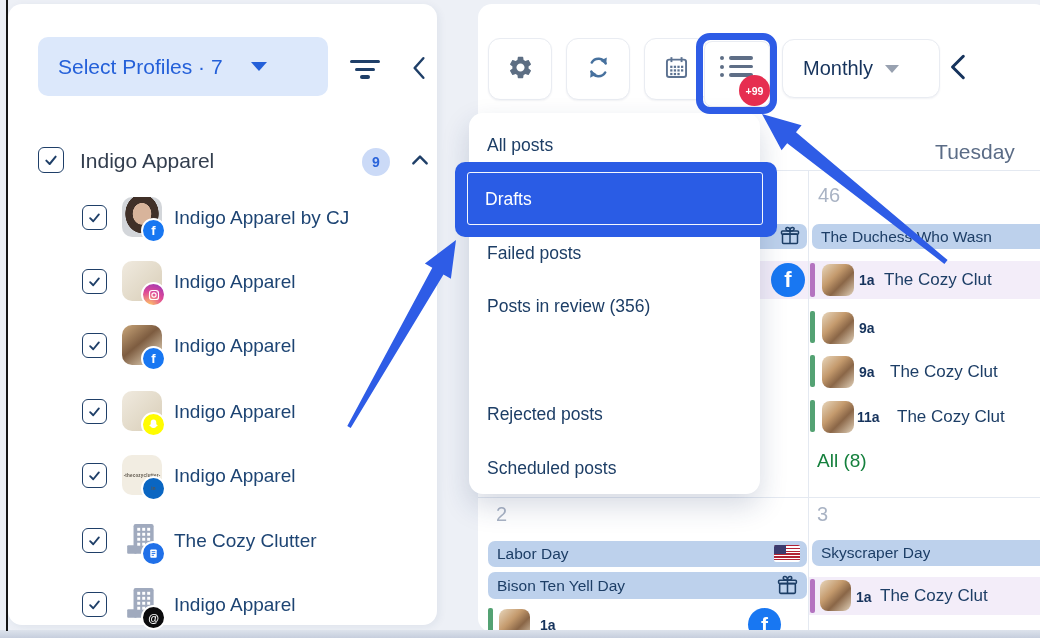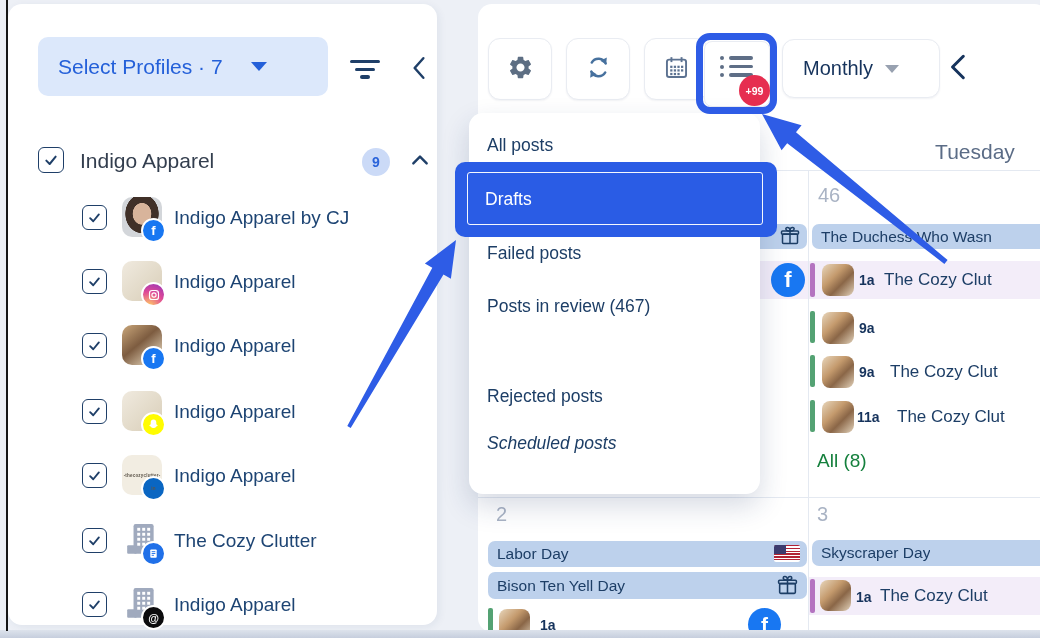--- a/index.html
+++ b/index.html
@@ -429,23 +429,23 @@
         <rect x="3" y="22" width="9" height="8" rx="1" fill="#a0aabe"></rect>
       </svg>
       <span class="pbadge badge-th">@</span>
     </div>
     <span class="abs profile-label" style="left:174px;top:594px;">Indigo Apparel</span>
   </div>
 
   <div class="abs menu"></div>
   <div class="menu-item" style="top:132px;">All posts</div>
   <div class="menu-item" style="top:240px;">Failed posts</div>
-  <div class="menu-item" style="top:293px;">Posts in review (467)</div>
-  <div class="menu-item" style="top:383px;">Rejected posts</div>
-  <div class="menu-item" style="top:430px;font-style:italic;">Scheduled posts</div>
+  <div class="menu-item" style="top:293px;">Posts in review (356)</div>
+  <div class="menu-item" style="top:401px;">Rejected posts</div>
+  <div class="menu-item" style="top:455px;">Scheduled posts</div>
 
   <div class="abs drafts-box">
     <span class="drafts-inner"></span>
     <span class="lbl">Drafts</span>
   </div>
 
   <svg class="abs arrows" width="1040" height="638" viewBox="0 0 1040 638">
     <polygon points="350.7,428 443.5,274.4 450.9,278.7 456,240 424.9,263.5 432.3,267.8 347.3,426" fill="#2e5ce6"></polygon>
     <polygon points="947.6,260.1 796,132.3 801.6,125.3 762,114 781.6,150.3 787.2,143.3 944.4,263.9" fill="#2e5ce6"></polygon>
   </svg>

